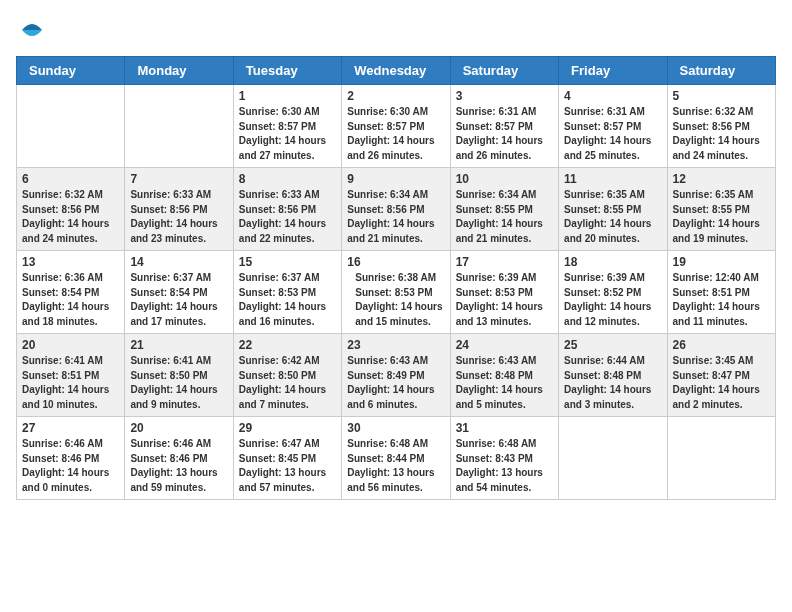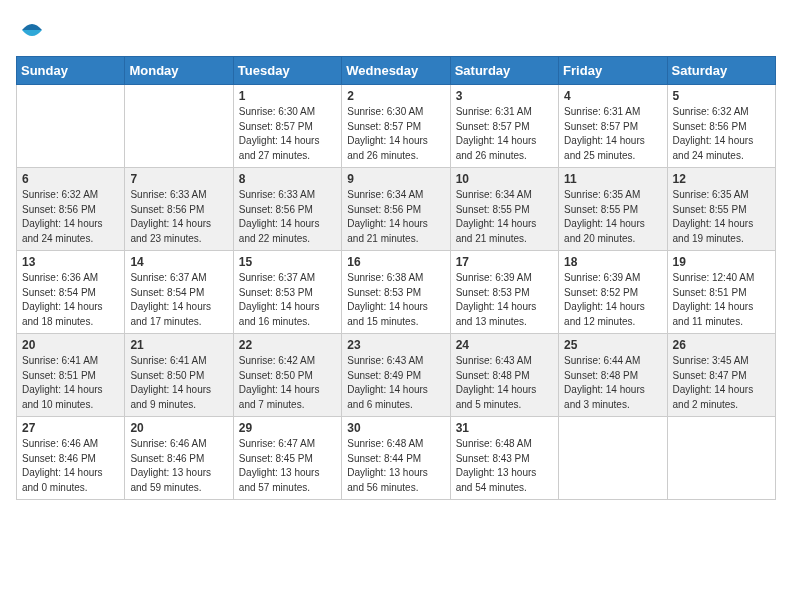--- a/index.html
+++ b/index.html
@@ -40,21 +40,21 @@
     .calendar {
       width: 100%;
       border-collapse: collapse;
       border: 1px solid #ccc;
     }
     .calendar th {
       background-color: #2f7dc0;
       color: #fff;
       font-size: 13px;
       font-weight: bold;
-      padding: 6px 4px;
+      padding: 6px 12px;
       text-align: left;
       border: 1px solid #2569a8;
     }
     .calendar td {
       vertical-align: top;
       padding: 4px 5px;
       border: 1px solid #ccc;
       width: 107px;
       min-height: 80px;
       font-size: 10.5px;
@@ -66,20 +66,21 @@
     }
     .day-number {
       font-size: 12px;
       font-weight: bold;
       margin-bottom: 2px;
     }
     .day-info {
       font-size: 10px;
       line-height: 1.45;
       color: #333;
+      font-weight: bold;
     }
     .empty-cell {
       background: #fff !important;
     }
     .calendar tbody tr:nth-child(odd) td { background: #fff; }
     .calendar tbody tr:nth-child(even) td { background: #f0f0f0; }
     .calendar tbody tr:nth-child(odd) td.empty-cell { background: #fff; }
     .calendar tbody tr:nth-child(even) td.empty-cell { background: #f0f0f0; }
   </style>
 </head>
@@ -206,21 +207,21 @@
 Daylight: 14 hours and 17 minutes.</div>
         </td>
         <td>
           <div class="day-number">15</div>
           <div class="day-info" style="white-space: pre-line;">Sunrise: 6:37 AM
 Sunset: 8:53 PM
 Daylight: 14 hours and 16 minutes.</div>
         </td>
         <td>
           <div class="day-number">16</div>
-          <div class="day-info" style="white-space: pre-line;">Sunrise: 6:38 AM
+          <div class="day-info" style="white-space: pre-line; margin-left: 8px;">Sunrise: 6:38 AM
 Sunset: 8:53 PM
 Daylight: 14 hours and 15 minutes.</div>
         </td>
         <td>
           <div class="day-number">17</div>
           <div class="day-info" style="white-space: pre-line;">Sunrise: 6:39 AM
 Sunset: 8:53 PM
 Daylight: 14 hours and 13 minutes.</div>
         </td>
         <td>

